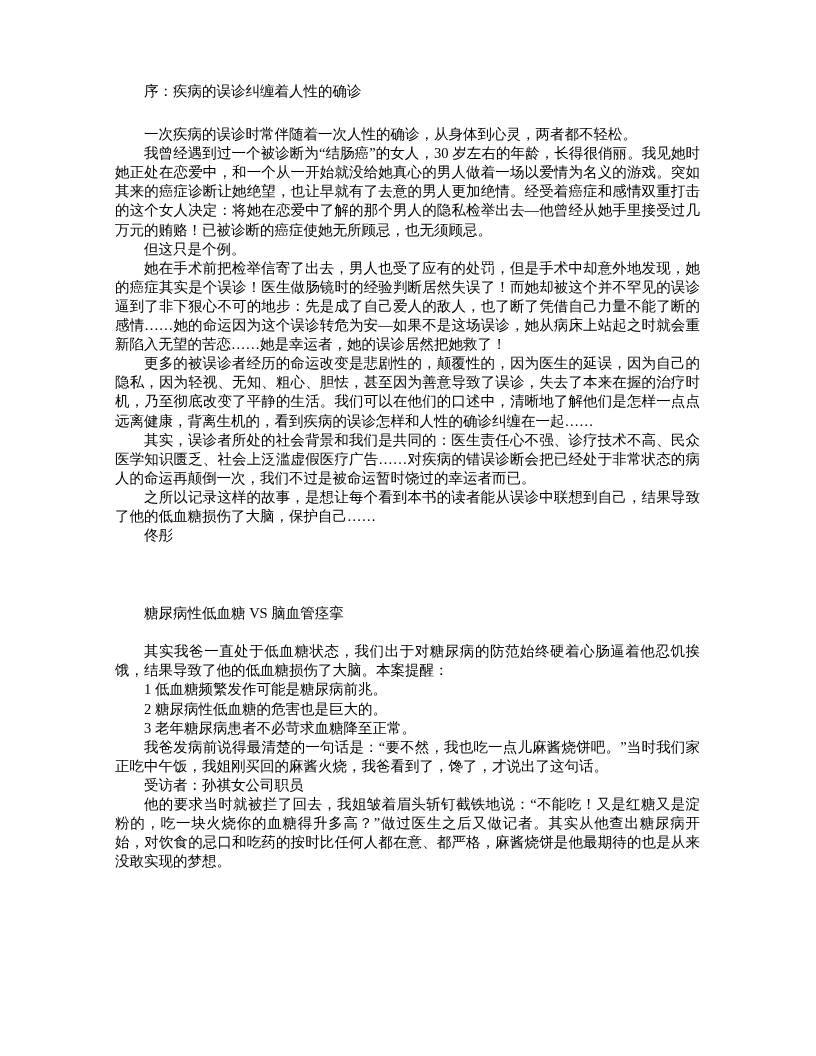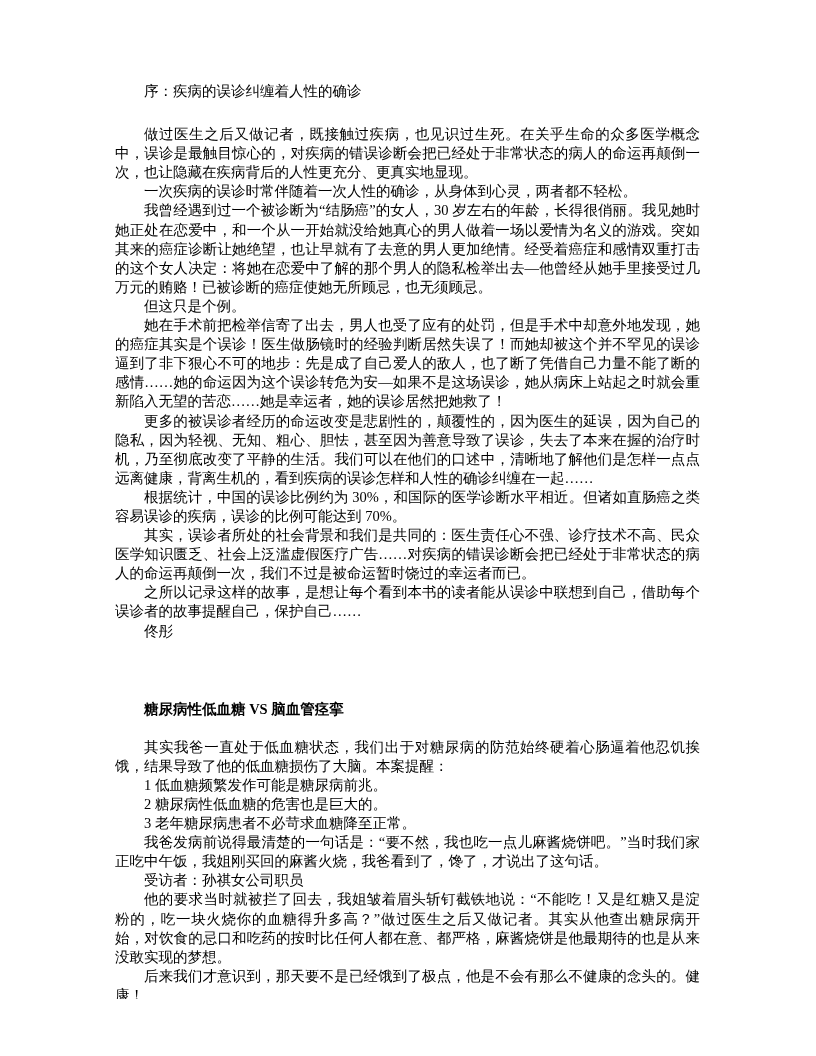--- a/index.html
+++ b/index.html
@@ -25,47 +25,44 @@
     text-indent: 2em;
     text-align: justify;
     word-break: break-all;
   }
   .preface-title {
     margin-bottom: 24px !important;
   }
   .chapter-title {
     margin-top: 59px !important;
     margin-bottom: 19px !important;
-    font-weight: bold;
+    font-weight: normal;
   }
 </style>
 </head>
 <body>
 
 <div class="page">
 
   <section>
     <p class="preface-title">序：疾病的误诊纠缠着人性的确诊</p>
-    <p>做过医生之后又做记者，既接触过疾病，也见识过生死。在关乎生命的众多医学概念中，误诊是最触目惊心的，对疾病的错误诊断会把已经处于非常状态的病人的命运再颠倒一次，也让隐藏在疾病背后的人性更充分、更真实地显现。</p>
     <p>一次疾病的误诊时常伴随着一次人性的确诊，从身体到心灵，两者都不轻松。</p>
     <p>我曾经遇到过一个被诊断为“结肠癌”的女人，30 岁左右的年龄，长得很俏丽。我见她时她正处在恋爱中，和一个从一开始就没给她真心的男人做着一场以爱情为名义的游戏。突如其来的癌症诊断让她绝望，也让早就有了去意的男人更加绝情。经受着癌症和感情双重打击的这个女人决定：将她在恋爱中了解的那个男人的隐私检举出去—他曾经从她手里接受过几万元的贿赂！已被诊断的癌症使她无所顾忌，也无须顾忌。</p>
     <p>但这只是个例。</p>
     <p>她在手术前把检举信寄了出去，男人也受了应有的处罚，但是手术中却意外地发现，她的癌症其实是个误诊！医生做肠镜时的经验判断居然失误了！而她却被这个并不罕见的误诊逼到了非下狠心不可的地步：先是成了自己爱人的敌人，也了断了凭借自己力量不能了断的感情……她的命运因为这个误诊转危为安—如果不是这场误诊，她从病床上站起之时就会重新陷入无望的苦恋……她是幸运者，她的误诊居然把她救了！</p>
     <p>更多的被误诊者经历的命运改变是悲剧性的，颠覆性的，因为医生的延误，因为自己的隐私，因为轻视、无知、粗心、胆怯，甚至因为善意导致了误诊，失去了本来在握的治疗时机，乃至彻底改变了平静的生活。我们可以在他们的口述中，清晰地了解他们是怎样一点点远离健康，背离生机的，看到疾病的误诊怎样和人性的确诊纠缠在一起……</p>
-    <p>根据统计，中国的误诊比例约为 30%，和国际的医学诊断水平相近。但诸如直肠癌之类容易误诊的疾病，误诊的比例可能达到 70%。</p>
     <p>其实，误诊者所处的社会背景和我们是共同的：医生责任心不强、诊疗技术不高、民众医学知识匮乏、社会上泛滥虚假医疗广告……对疾病的错误诊断会把已经处于非常状态的病人的命运再颠倒一次，我们不过是被命运暂时饶过的幸运者而已。</p>
-    <p>之所以记录这样的故事，是想让每个看到本书的读者能从误诊中联想到自己，借助每个误诊者的故事提醒自己，保护自己……</p>
+    <p>之所以记录这样的故事，是想让每个看到本书的读者能从误诊中联想到自己，结果导致了他的低血糖损伤了大脑，保护自己……</p>
     <p>佟彤</p>
   </section>
 
   <section>
     <p class="chapter-title">糖尿病性低血糖 VS 脑血管痉挛</p>
     <p>其实我爸一直处于低血糖状态，我们出于对糖尿病的防范始终硬着心肠逼着他忍饥挨饿，结果导致了他的低血糖损伤了大脑。本案提醒：</p>
     <p>1 低血糖频繁发作可能是糖尿病前兆。</p>
     <p>2 糖尿病性低血糖的危害也是巨大的。</p>
     <p>3 老年糖尿病患者不必苛求血糖降至正常。</p>
     <p>我爸发病前说得最清楚的一句话是：“要不然，我也吃一点儿麻酱烧饼吧。”当时我们家正吃中午饭，我姐刚买回的麻酱火烧，我爸看到了，馋了，才说出了这句话。</p>
     <p>受访者：孙祺女公司职员</p>
     <p>他的要求当时就被拦了回去，我姐皱着眉头斩钉截铁地说：“不能吃！又是红糖又是淀粉的，吃一块火烧你的血糖得升多高？”做过医生之后又做记者。其实从他查出糖尿病开始，对饮食的忌口和吃药的按时比任何人都在意、都严格，麻酱烧饼是他最期待的也是从来没敢实现的梦想。</p>
-    <p>后来我们才意识到，那天要不是已经饿到了极点，他是不会有那么不健康的念头的。健康！</p>
   </section>
 
 </div>
 
 </body></html>

